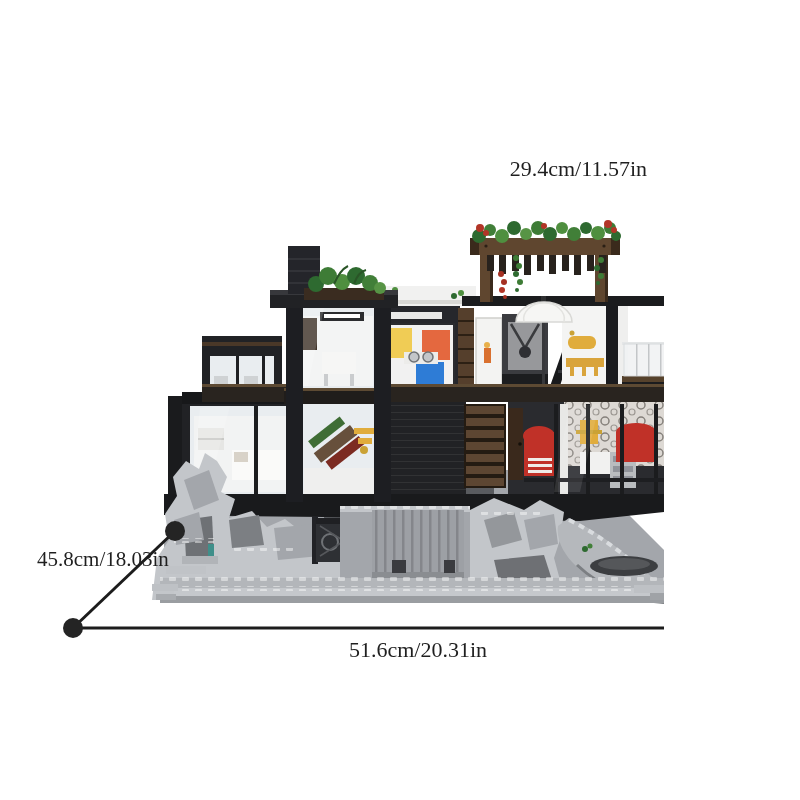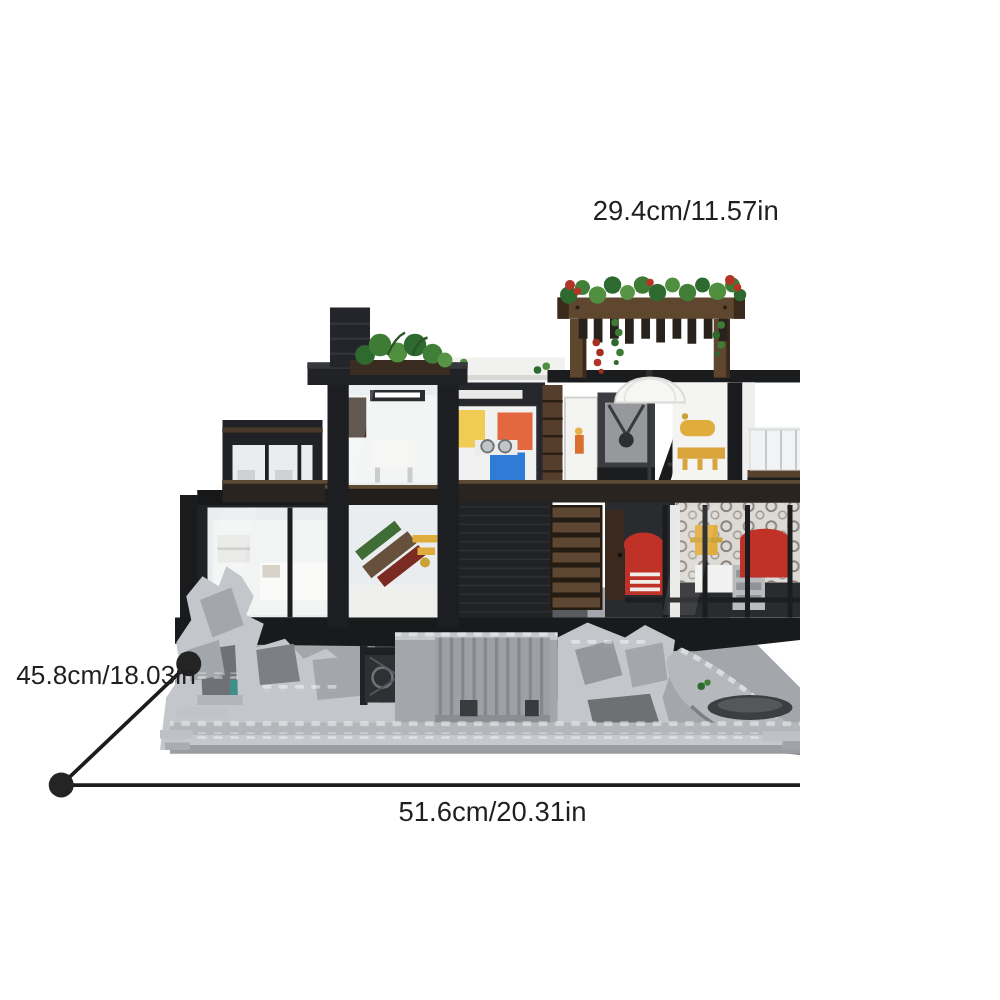--- a/index.html
+++ b/index.html
@@ -1,17 +1,17 @@
 <!DOCTYPE html>
 <html style="--line-color: #1c1c1c; --dot-color: #242424; --text-color: #1f1f1f; --frame-black: #212225; --glass-tint: #e9edf0; --interior-white: #f4f4f3; --rock-light: #c3c6ca; --rock-mid: #a3a6ab; --rock-dark: #6e7175; --wood-brown: #5f462f; --slat-brown: #5d4632; --foliage-green: #2e6a30; --flower-red: #b23527; --cabinet-yellow: #f0cc55; --cabinet-orange: #e4683f; --cabinet-blue: #2e7cd6; --sofa-red: #c03128; --gold-yellow: #e0ac3c; --page-bg: #ffffff;"><head>
 <meta charset="utf-8">
 <style>
   html,body{margin:0;padding:0;background:#fff;}
   #stage{position:relative;width:640px;height:800px;background:var(--page-bg,#fff);overflow:hidden;
-         font-family:Liberation Sans, sans-serif;}
+         font-family:Liberation Serif, serif;margin-left:24px;}
   #scene{position:absolute;left:0;top:0;}
   .dim-label{position:absolute;color:var(--text-color,#1f1f1f);font-size:22px;line-height:1.1;white-space:nowrap;}
   .dim-label.small{font-size:21px;}
   .dim-line{stroke:var(--line-color,#1c1c1c);stroke-width:3;fill:none;}
   .dim-dot{fill:var(--dot-color,#242424);}
   
   .frame{fill:var(--frame-black,#212225);}
   .glass{fill:var(--glass-tint,#e9edf0);}
   .white{fill:var(--interior-white,#f4f4f3);}
   .wood{fill:var(--wood-brown,#5f4733);}
@@ -397,17 +397,17 @@
     <line class="dim-line" x1="49" y1="628" x2="151" y2="531"></line>
     <circle class="dim-dot" cx="728" cy="200" r="10"></circle>
     <circle class="dim-dot" cx="729" cy="627" r="10"></circle>
     <circle class="dim-dot" cx="49" cy="628" r="10"></circle>
     <circle class="dim-dot" cx="151" cy="531" r="10"></circle>
   </g>
 </svg>
 
 <div class="dim-label" style="right:17px; top:157px;">29.4cm/11.57in</div>
 
-<div class="dim-label small" style="left:13px; top:529px;">45.8cm/18.03in</div>
+<div class="dim-label small" style="left:13px; top:548px;">45.8cm/18.03in</div>
 
 <div class="dim-label" style="left:394px; top:638px; transform:translateX(-50%);">51.6cm/20.31in</div>
 
 </div>
 
 </body></html>

